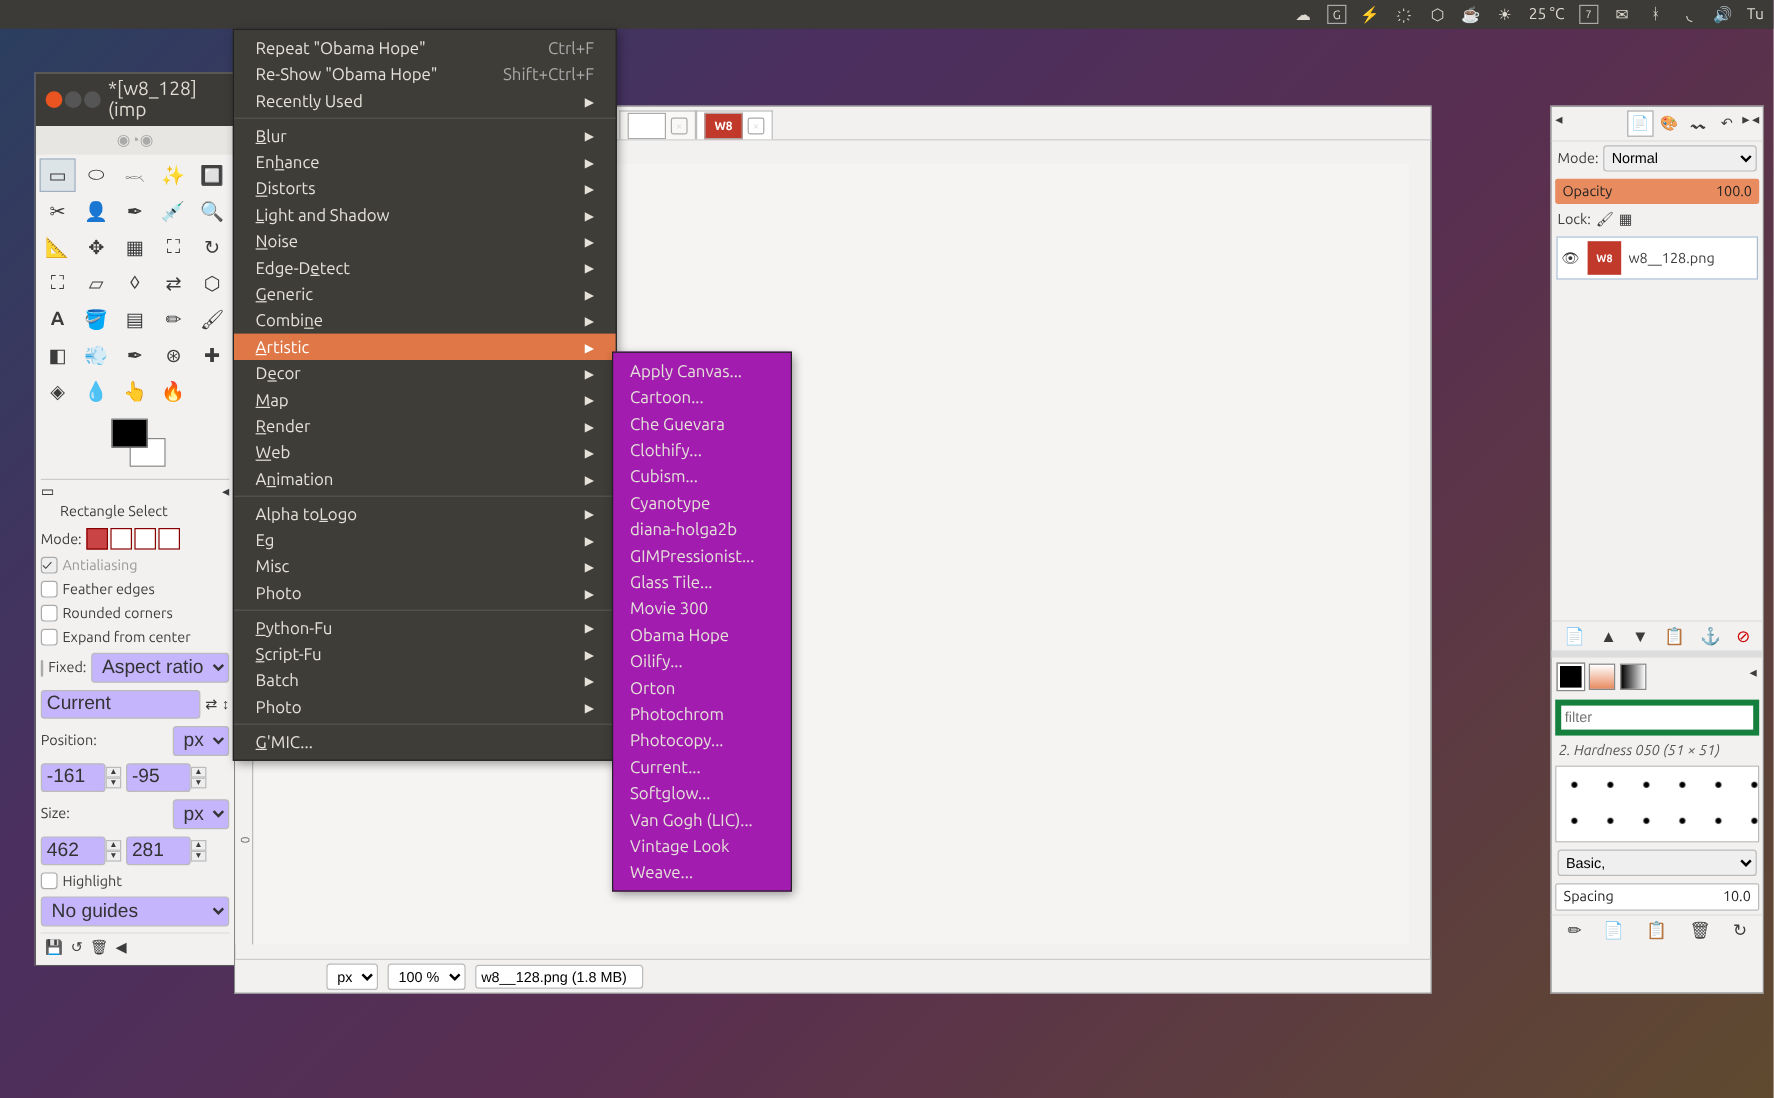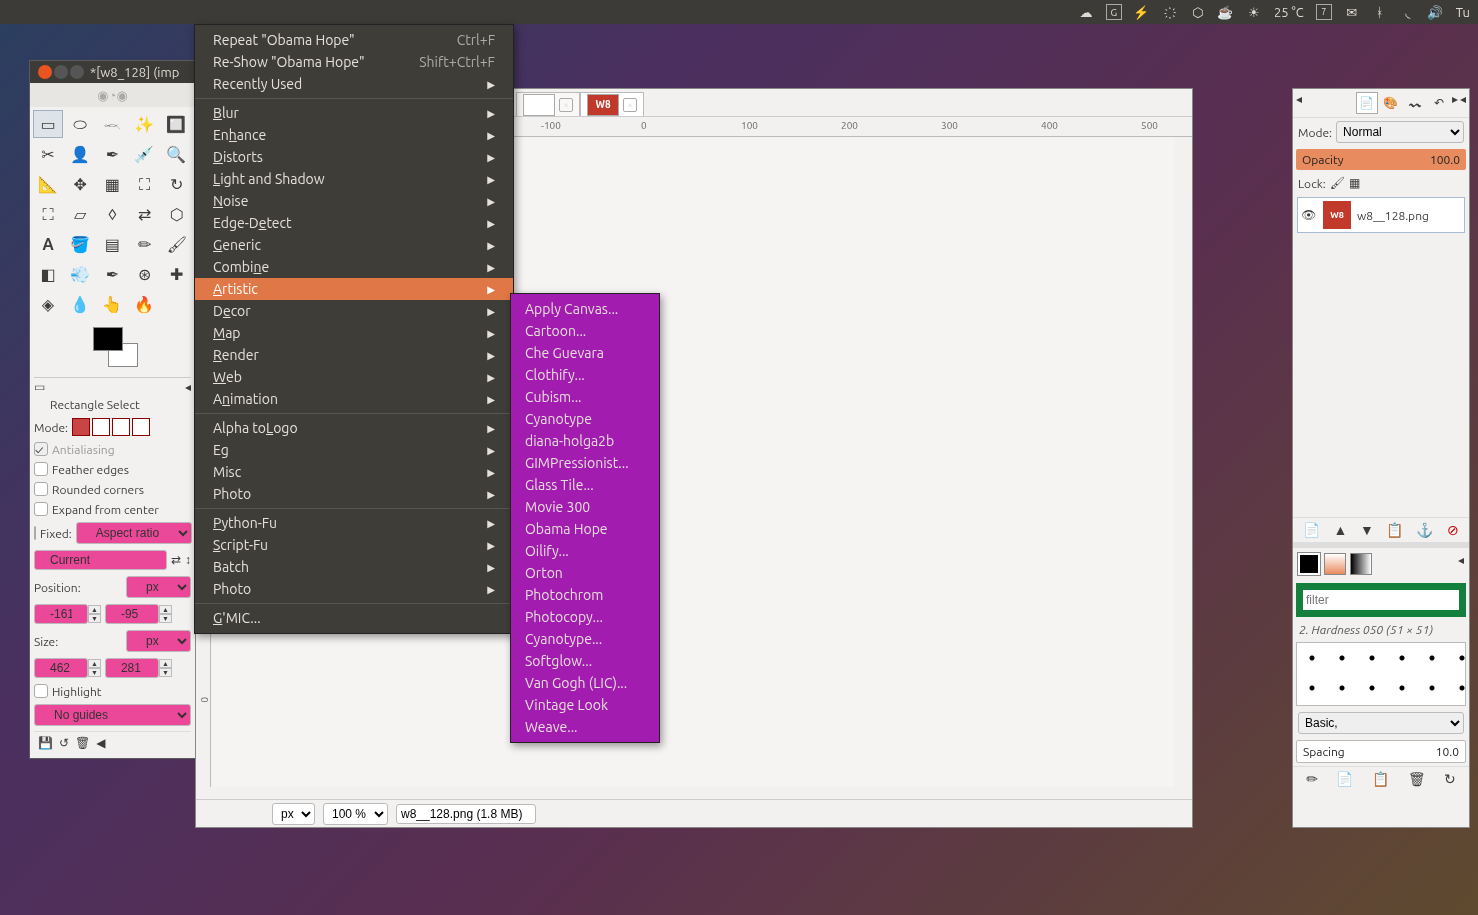--- a/index.html
+++ b/index.html
@@ -9,39 +9,39 @@
     .system-bar { height: 24px; background: #3c3b37; display: flex; align-items: center; padding: 0 8px; color: #dfdbd2; font-size: 13px; }
     .menubar { display: flex; gap: 0; }
     .menubar-item { padding: 3px 10px; cursor: pointer; }
     .menubar-item.active { background: #2a2a26; }
     .menubar-item u { text-decoration: underline; }
     .system-tray { margin-left: auto; display: flex; gap: 12px; align-items: center; font-size: 13px; }
     .tray-icon { width: 16px; height: 16px; display: inline-flex; align-items: center; justify-content: center; }
     
     
     .toolbox { position: absolute; left: 29px; top: 60px; width: 167px; background: #f2f1f0; color: #3c3c3c; border: 1px solid #5a5a5a; }
-    .toolbox-title { background: #3c3b37; color: #dfdbd2; padding: 4px 8px; display: flex; align-items: center; gap: 6px; font-size: 13px; }
+    .toolbox-title { background: #3c3b37; color: #dfdbd2; padding: 4px 8px; display: flex; align-items: center; gap: 6px; font-size: 16px; }
     .window-btns { display: flex; gap: 2px; }
     .wbtn { width: 14px; height: 14px; border-radius: 50%; background: #555; }
     .wbtn.close { background: #e95420; }
     .gimp-logo { height: 24px; background: #e8e6e2; text-align: center; line-height: 24px; color: #aaa; }
     .tool-grid { display: grid; grid-template-columns: repeat(5, 1fr); gap: 2px; padding: 3px; background: #f2f1f0; }
     .tool-btn { width: 30px; height: 28px; display: flex; align-items: center; justify-content: center; border: 1px solid transparent; cursor: pointer; font-size: 16px; }
     .tool-btn.active { background: #dce4e8; border: 1px solid #a0b0c0; }
     .color-swap { padding: 6px; display: flex; justify-content: center; }
     .fgbg { position: relative; width: 50px; height: 40px; }
     .fg { position: absolute; width: 30px; height: 24px; background: #000; border: 1px solid #888; top: 0; left: 5px; z-index: 2; }
     .bg { position: absolute; width: 30px; height: 24px; background: #fff; border: 1px solid #888; bottom: 0; right: 0; }
     
     .tool-options { background: #f2f1f0; padding: 4px; font-size: 12px; color: #3c3c3c; }
     .opt-header { padding: 4px 2px; font-weight: normal; margin-left: 14px; }
     .opt-row { display: flex; align-items: center; gap: 4px; padding: 3px 0; }
     .opt-row label { flex: 1; }
     .check { width: 14px; height: 14px; border: 1px solid #aaa; background: #fff; border-radius: 3px; }
-    .opt-row select, .opt-row input[type=text] { font-size: 12px; border: 1px solid #bbb; padding: 2px 15px; background: #ec4899; color: #333; border-radius: 3px; }
+    .opt-row select, .opt-row input[type=text] { font-size: 16px; border: 1px solid #bbb; padding: 2px 4px; background: #c4b5fd; color: #333; border-radius: 3px; }
     .opt-row input[type=text] { width: 54px; }
     .spinner { display: flex; align-items: center; }
     .spinner input { width: 55px; }
     .spin-btns { display: flex; flex-direction: column; }
     .spin-btn { font-size: 7px; line-height: 7px; border: 1px solid #bbb; padding: 0 2px; background: #eee; }
     .mode-btns { display: flex; gap: 2px; }
     .mode-sq { width: 18px; height: 18px; border: 1px solid #aaa; background: #eee; }
     .mode-sq.red { border: 1px solid #800; }
     .mode-sq.red.active { background: #c94444; }
     .mode-sq.red.inactive { background: #fff; }
@@ -80,21 +80,21 @@
     .layer-item { display: flex; align-items: center; gap: 6px; padding: 3px; border: 1px solid #a8bdd4; background: #fff; }
     .layer-thumb { width: 28px; height: 28px; background: #c0392b; color: #fff; font-size: 9px; font-weight: bold; display: flex; align-items: center; justify-content: center; }
     .eye { width: 16px; }
     .layer-spacer { flex: 1; }
     .rp-section-divider { height: 6px; background: #ddd; }
     .rp-bottom-row { display: flex; justify-content: space-around; padding: 4px; border-top: 1px solid #ddd; }
     .rp-bottom-row span { font-size: 14px; }
     .gradient-row { display: flex; gap: 4px; padding: 5px; }
     .grad { width: 22px; height: 22px; border: 1px solid #888; }
     .filter-input { margin: 3px; }
-    .filter-input input { width: 100%; border: 7px solid #15803d; padding: 3px; font-size: 12px; }
+    .filter-input input { width: 100%; border: 5px solid #15803d; padding: 3px; font-size: 12px; }
     .hardness { padding: 3px 6px; font-style: italic; color: #555; }
     .brush-grid { height: 64px; background: #fff; border: 1px solid #bbb; margin: 3px; background-image: radial-gradient(circle, #000 2px, transparent 3px); background-size: 30px 30px; }
     .spacing-bar { background: #fff; border: 1px solid #bbb; padding: 4px 6px; display: flex; justify-content: space-between; margin: 3px; border-radius: 2px; color: #222; }
     
     
     .menu-dropdown { position: absolute; left: 194px; top: 24px; width: 320px; background: #3e3d38; color: #e5e1d9; border: 1px solid #222; box-shadow: 2px 3px 8px rgba(0,0,0,0.4); z-index: 100; padding: 4px 0; }
     .menu-item { padding: 3px 18px; display: flex; align-items: center; cursor: pointer; font-size: 14px; }
     .menu-item.hover { background: #e07746; color: #fff; }
     .menu-item .shortcut { margin-left: auto; color: #aaa; }
     .menu-item .sub-arrow { margin-left: auto; font-size: 10px; }
@@ -281,29 +281,20 @@
   <div class="tab-bar">
     <div class="tab">
       <div class="tab-thumb"></div>
       <div class="close-x">×</div>
     </div>
     <div class="tab active">
       <div class="tab-thumb red">W8</div>
       <div class="close-x">×</div>
     </div>
   </div>
-  <div class="ruler-h" id="ruler-h">
-      <span style="left: 330px;">-100</span>
-      <span style="left: 430px;">0</span>
-      <span style="left: 530px;">100</span>
-      <span style="left: 630px;">200</span>
-      <span style="left: 730px;">300</span>
-      <span style="left: 830px;">400</span>
-      <span style="left: 930px;">500</span>
-    </div>
   <div class="ruler-v">
     <span style="top:560px">0</span>
   </div>
   <div class="canvas-area">
     <div class="canvas-bg">
       <div class="red-sq">W8</div>
     </div>
   </div>
   <div class="status-bar">
     <span style="width:60px;"></span>
@@ -422,18 +413,18 @@
     <div class="menu-item">Cyanotype</div>
     <div class="menu-item">diana-holga2b</div>
     <div class="menu-item">GIMPressionist...</div>
     <div class="menu-item">Glass Tile...</div>
     <div class="menu-item">Movie 300</div>
     <div class="menu-item">Obama Hope</div>
     <div class="menu-item">Oilify...</div>
     <div class="menu-item">Orton</div>
     <div class="menu-item">Photochrom</div>
     <div class="menu-item">Photocopy...</div>
-    <div class="menu-item">Cyanotype...</div>
+    <div class="menu-item">Current...</div>
     <div class="menu-item">Softglow...</div>
     <div class="menu-item">Van Gogh (LIC)...</div>
     <div class="menu-item">Vintage Look</div>
     <div class="menu-item">Weave...</div>
   </div>
 
 </body></html>

